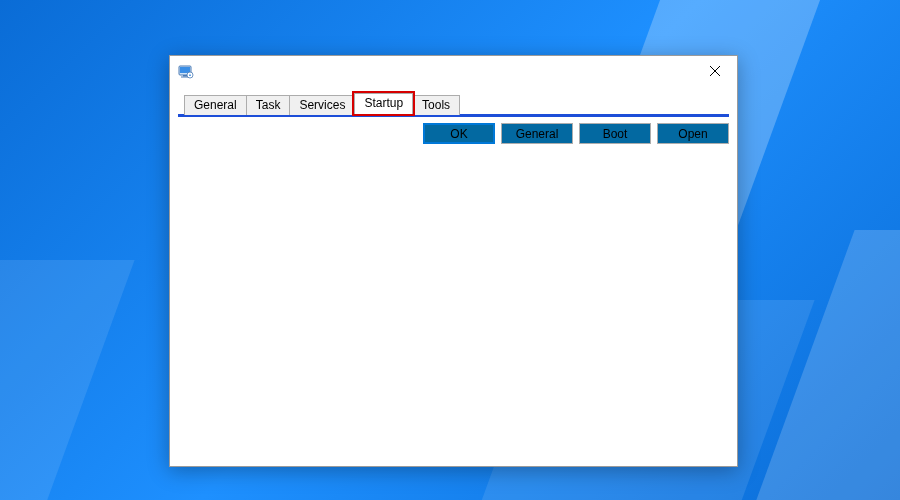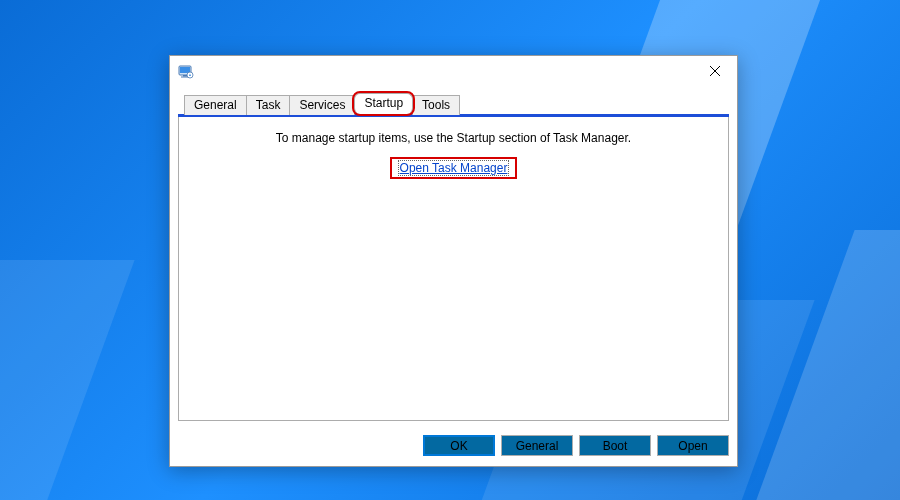--- a/index.html
+++ b/index.html
@@ -90,21 +90,20 @@
   }
   .tab.active {
     background: #ffffff;
     top: 0;
     padding-bottom: 4px;
     z-index: 2;
   }
   .tab.highlighted {
     outline: 2px solid #d60000;
     outline-offset: 0;
-    border-radius: 6px;
   }
 
   .content {
     flex: 1;
     margin: 0 8px 8px 8px;
     border: 1px solid #acacac;
     border-top: none;
     background: #ffffff;
     padding: 14px 10px;
     text-align: center;
@@ -181,26 +180,20 @@
 
     <div class="tabrow">
       <span class="spacer-left"></span>
       <div class="tab inactive">General</div>
       <div class="tab inactive">Task</div>
       <div class="tab inactive">Services</div>
       <div class="tab active highlighted">Startup</div>
       <div class="tab inactive">Tools</div>
     </div>
 
-    <div class="content">
-      <div class="hint">To manage startup items, use the Startup section of Task Manager.</div>
-      <div class="link-wrap">
-        <span class="link">Open Task Manager</span>
-      </div>
-    </div>
 
     <div class="buttonbar">
       <button class="btn default">OK</button>
       <button class="btn">General</button>
       <button class="btn">Boot</button>
       <button class="btn">Open</button>
     </div>
 
   </div>
 </div>

